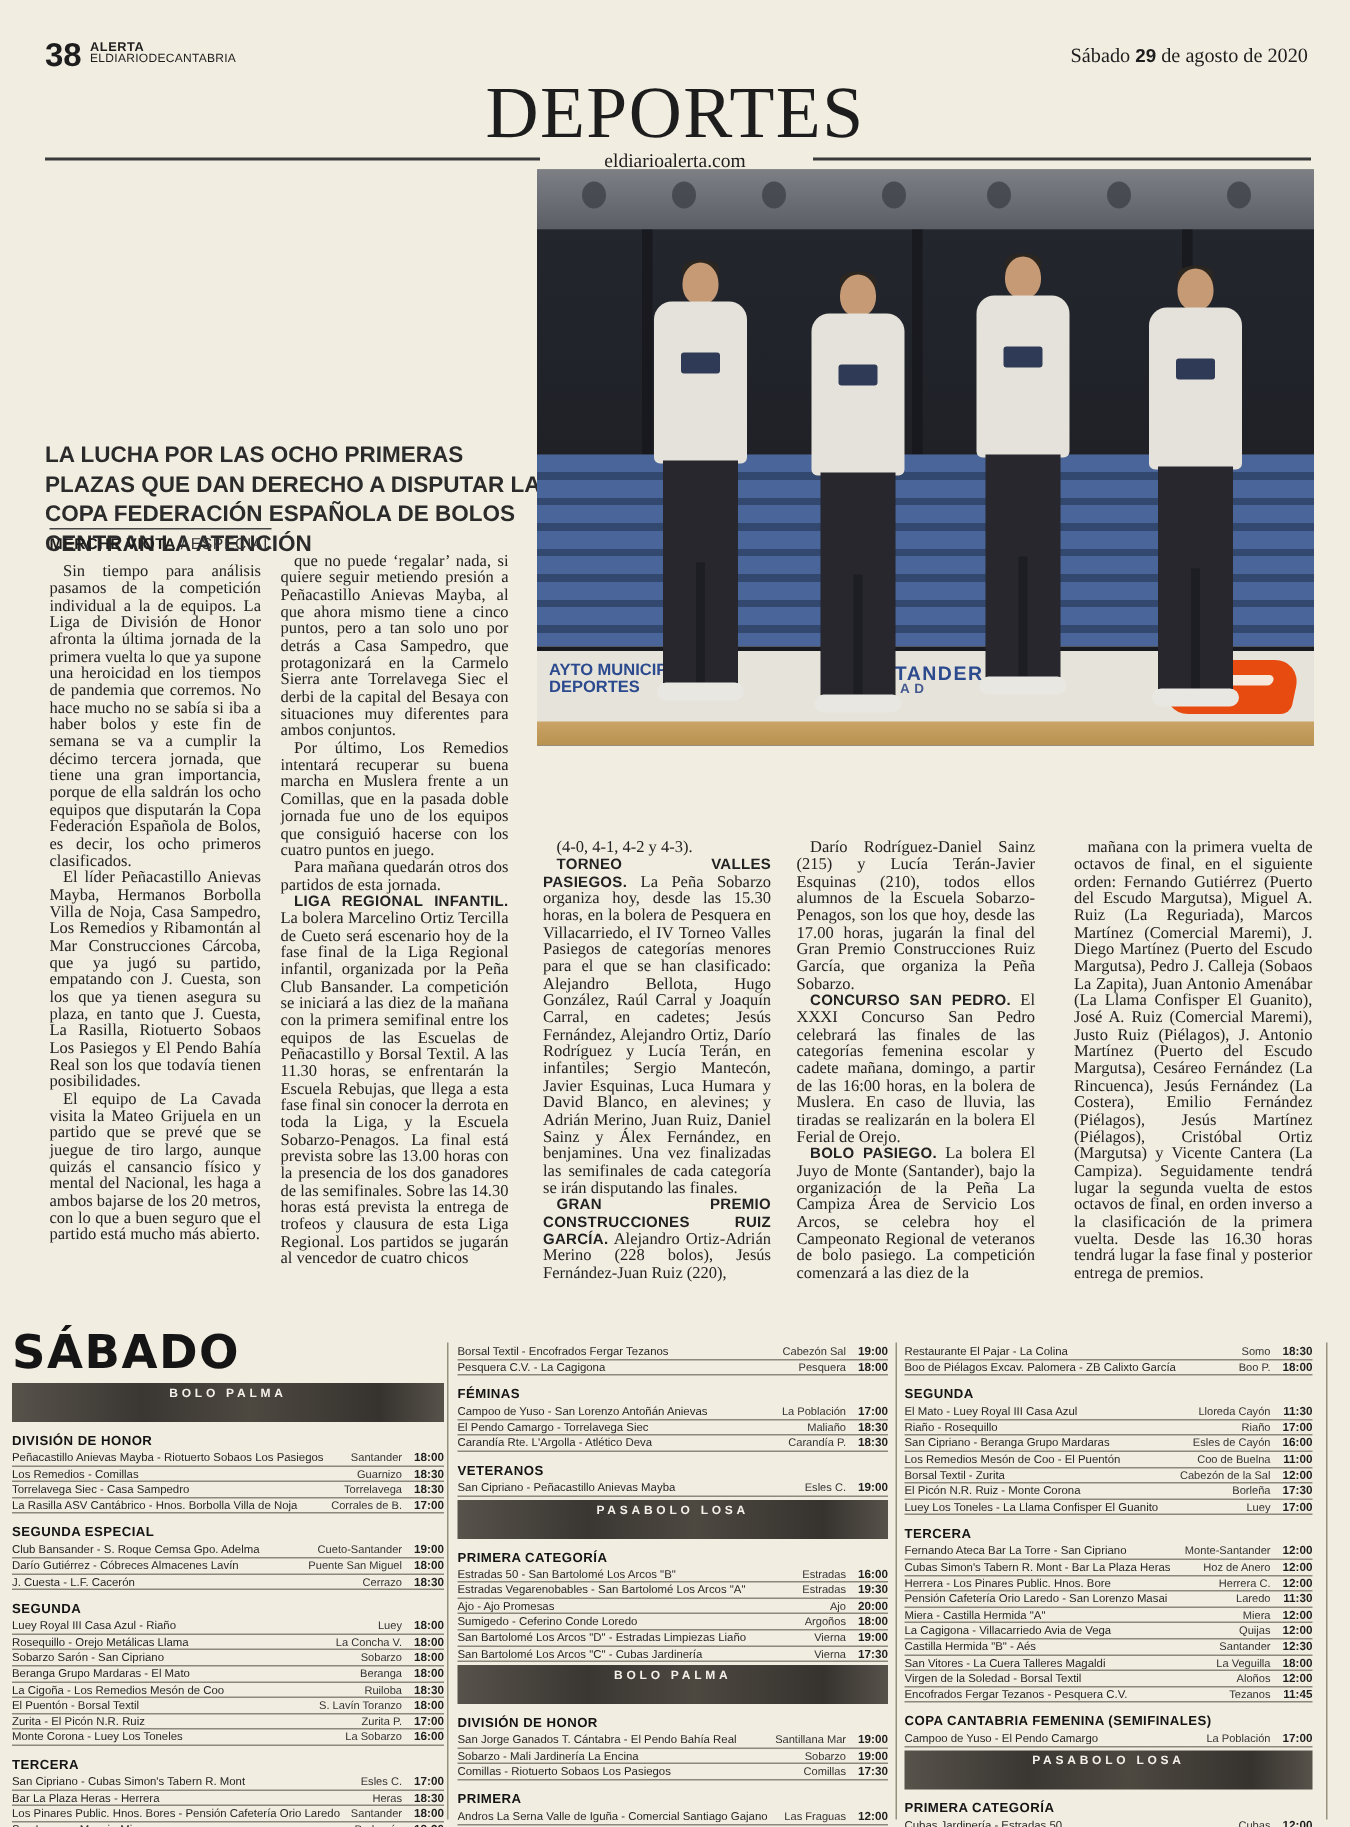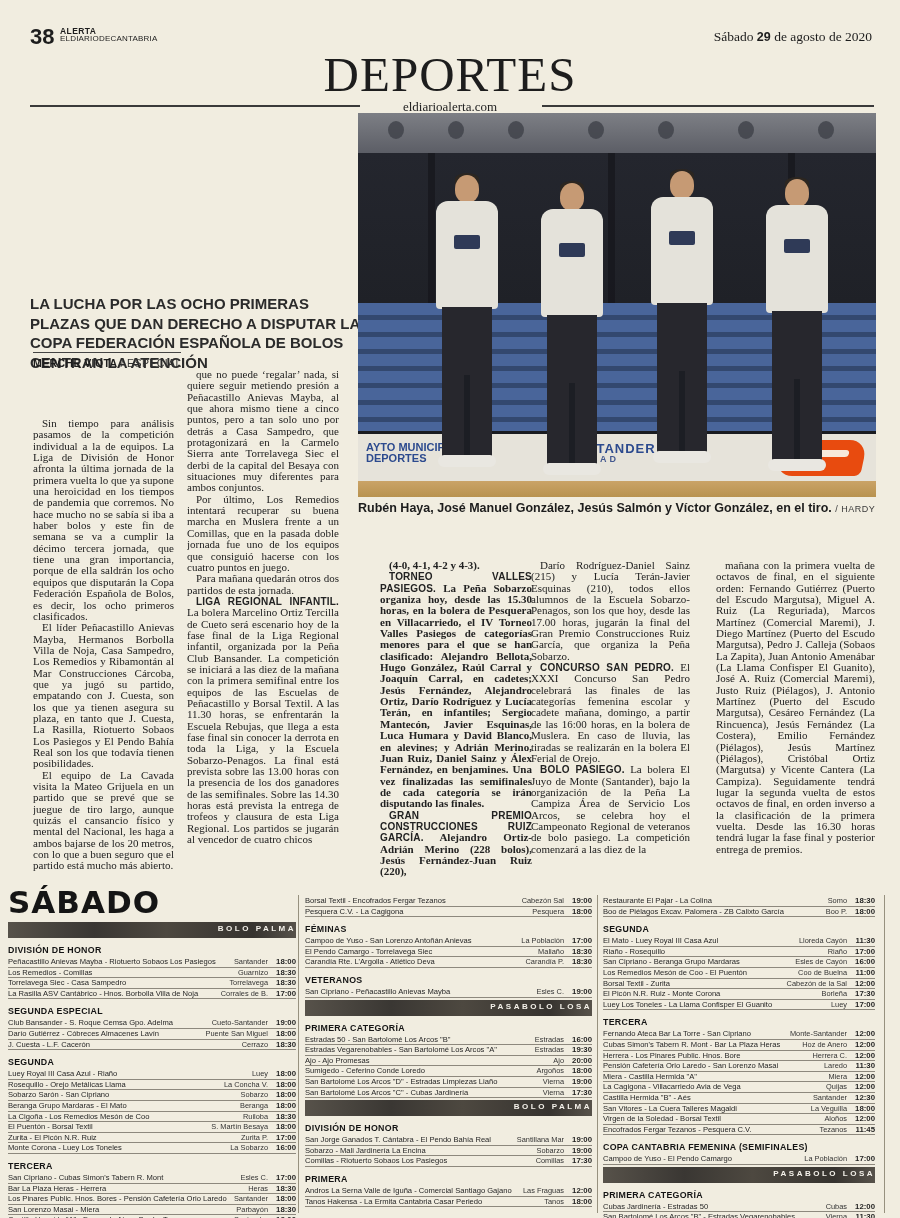--- a/index.html
+++ b/index.html
@@ -26,23 +26,23 @@
             letter-spacing:-1.5px;color:#222;}
   .subhead{left:30px;top:294px;width:330px;font:600 15px/19.5px "Liberation Sans",sans-serif;color:#2b2b2b;}
   .byrule{left:33px;top:352px;width:148px;height:1px;background:#444;}
   .byline{left:33px;top:357px;font:700 10.5px "Liberation Sans",sans-serif;letter-spacing:.4px;}
   .byline .loc{font-weight:400;color:#333;}
 
   
   .bcol{font:11px/11.35px "Liberation Serif",serif;text-align:justify;color:#222;margin-top:12px;}
   .bcol p{margin:0 0 0 0;text-indent:9px;}
   .bcol b.lead{font-family:"Liberation Sans",sans-serif;font-size:10px;letter-spacing:.2px;}
-  .colA{left:33px;top:406px;width:141px;height:502px;overflow:hidden;}
+  .colA{left:33px;top:364px;width:141px;height:502px;overflow:hidden;}
   .colB{left:187px;top:357px;width:152px;height:604px;overflow:hidden;}
-  .colC{left:380px;top:548px;width:152px;height:410px;overflow:hidden;font-weight:bold;}
+  .colC{left:362px;top:548px;width:152px;height:410px;overflow:hidden;}
   .colD{left:531px;top:548px;width:159px;height:410px;overflow:hidden;}
   .colE{left:716px;top:548px;width:159px;height:410px;overflow:hidden;}
 
   
   .photo{left:358px;top:113px;width:518px;height:384px;background:#2a2d34;overflow:hidden;}
   .crowdstrip{left:0;top:0;width:518px;height:40px;background:linear-gradient(#7d7f85,#5c5e66);}
   .head-dot{position:absolute;top:8px;width:16px;height:18px;border-radius:50%;background:#3f4149;opacity:.8;}
   .standsdark{left:0;top:40px;width:518px;height:150px;background:linear-gradient(#24262e,#1f2127);}
   .post{position:absolute;top:40px;width:7px;height:150px;background:#15161b;opacity:.7;}
   .curtain{left:0;top:190px;width:518px;height:128px;
@@ -66,22 +66,22 @@
   .p-shoes{position:absolute;left:10px;top:280px;width:58px;height:12px;border-radius:6px;background:#e9e7e1;}
   .caption{left:358px;top:501px;width:518px;font:700 12.5px "Liberation Sans",sans-serif;color:#1c1c1c;}
   .caption .credit{font-weight:400;font-size:9px;letter-spacing:.5px;color:#3a3a3a;}
 
   
   .agcol{font-family:"Liberation Sans",sans-serif;color:#1f1f1f;}
   .ag-left{left:8px;top:886px;width:288px;}
   .ag-mid{left:305px;top:896px;width:287px;}
   .ag-right{left:603px;top:896px;width:272px;}
   .dayhead{font:900 31px/33px "DejaVu Sans",sans-serif;letter-spacing:1px;color:#151515;margin:0 0 3px 0;}
-  .bar{height:16px;margin:2px 0 3px 0;background:linear-gradient(90deg,#57524a,#3a3733 30%,#4d4840 55%,#36332f 85%,#57524a);
-       color:#f4f1ea;font:700 8px/13px "Liberation Sans",sans-serif;text-align:right;letter-spacing:2.5px;}
+  .bar{height:26px;margin:2px 0 3px 0;background:linear-gradient(90deg,#57524a,#3a3733 30%,#4d4840 55%,#36332f 85%,#57524a);
+       color:#f4f1ea;font:700 8px/13px "Liberation Sans",sans-serif;text-align:center;letter-spacing:2.5px;}
   .ashead{font:800 8.8px/13px "Liberation Sans",sans-serif;letter-spacing:.3px;margin-top:6px;color:#141414;}
   .rows{width:100%;}
   .row{display:flex;align-items:baseline;border-bottom:1px solid #8d887d;height:9.6px;overflow:hidden;}
   .row .m{flex:1;font-size:7.6px;white-space:nowrap;overflow:hidden;color:#262626;}
   .row .v{font-size:7.4px;color:#333;margin-left:4px;white-space:nowrap;}
   .row .t{width:28px;text-align:right;font-weight:800;font-size:7.8px;white-space:nowrap;}
   .vdiv{width:1px;background:#97917f;top:895px;height:318px;}
   .vd1{left:298px;}.vd2{left:597px;}.vd3{left:884px;}
 </style>
 </head>
@@ -168,24 +168,20 @@
     <div class="person" style="left:400px;top:66px">
       <div class="p-hair"></div>
         <div class="p-head"></div>
         <div class="p-shirt"></div>
         <div class="p-mark"></div>
       <div class="p-legs"></div>
         <div class="p-gap"></div>
         <div class="p-shoes"></div>
     </div>
   </div>
-  <div class="abs caption">
-    <span>Rubén Haya, José Manuel González, Jesús Salmón y Víctor González, en el tiro.</span>
-    <span class="credit">/ HARDY</span>
-  </div>
 
   <div class="abs bcol colA">
 
   <p><b class="lead"></b> <span>Sin tiempo para análisis pasamos de la competición individual a la de equipos. La Liga de División de Honor afronta la última jornada de la primera vuelta lo que ya supone una heroicidad en los tiempos de pandemia que corremos. No hace mucho no se sabía si iba a haber bolos y este fin de semana se va a cumplir la décimo tercera jornada, que tiene una gran importancia, porque de ella saldrán los ocho equipos que disputarán la Copa Federación Española de Bolos, es decir, los ocho primeros clasificados.</span></p>
       <p><b class="lead"></b> <span>El líder Peñacastillo Anievas Mayba, Hermanos Borbolla Villa de Noja, Casa Sampedro, Los Remedios y Ribamontán al Mar Construcciones Cárcoba, que ya jugó su partido, empatando con J. Cuesta, son los que ya tienen asegura su plaza, en tanto que J. Cuesta, La Rasilla, Riotuerto Sobaos Los Pasiegos y El Pendo Bahía Real son los que todavía tienen posibilidades.</span></p>
       <p><b class="lead"></b> <span>El equipo de La Cavada visita la Mateo Grijuela en un partido que se prevé que se juegue de tiro largo, aunque quizás el cansancio físico y mental del Nacional, les haga a ambos bajarse de los 20 metros, con lo que a buen seguro que el partido está mucho más abierto.</span></p>
     </div>
   <div class="abs bcol colB">
 
   <p><b class="lead"></b> <span>que no puede ‘regalar’ nada, si quiere seguir metiendo presión a Peñacastillo Anievas Mayba, al que ahora mismo tiene a cinco puntos, pero a tan solo uno por detrás a Casa Sampedro, que protagonizará en la Carmelo Sierra ante Torrelavega Siec el derbi de la capital del Besaya con situaciones muy diferentes para ambos conjuntos.</span></p>
@@ -283,21 +279,21 @@
           <span class="v">Beranga</span>
           <span class="t">18:00</span>
         </div>
         <div class="row">
           <span class="m">La Cigoña - Los Remedios Mesón de Coo</span>
           <span class="v">Ruiloba</span>
           <span class="t">18:30</span>
         </div>
         <div class="row">
           <span class="m">El Puentón - Borsal Textil</span>
-          <span class="v">S. Martín Besaya</span>
+          <span class="v">S. Lavín Toranzo</span>
           <span class="t">18:00</span>
         </div>
         <div class="row">
           <span class="m">Zurita - El Picón N.R. Ruiz</span>
           <span class="v">Zurita P.</span>
           <span class="t">17:00</span>
         </div>
         <div class="row">
           <span class="m">Monte Corona - Luey Los Toneles</span>
           <span class="v">La Sobarzo</span>

